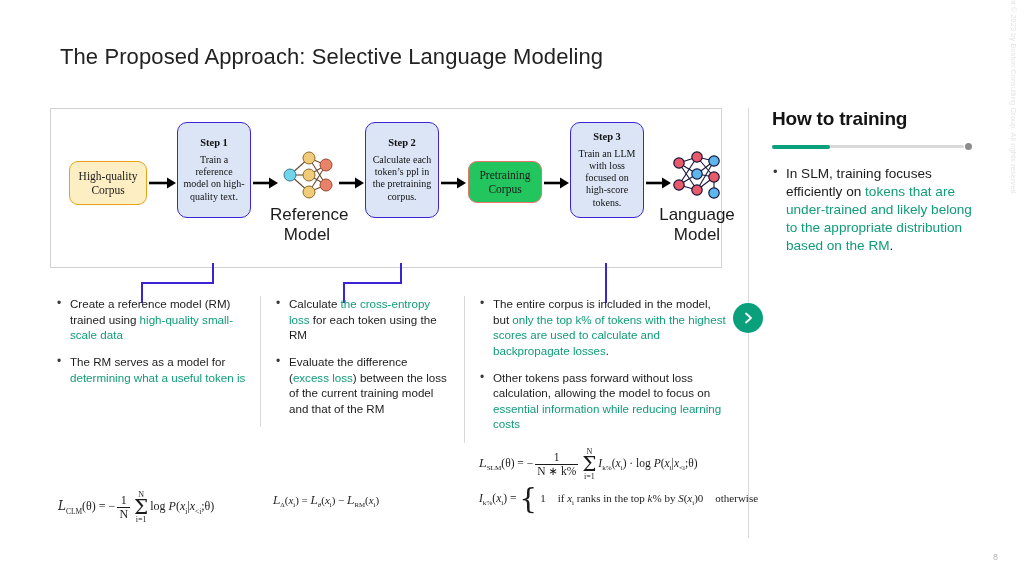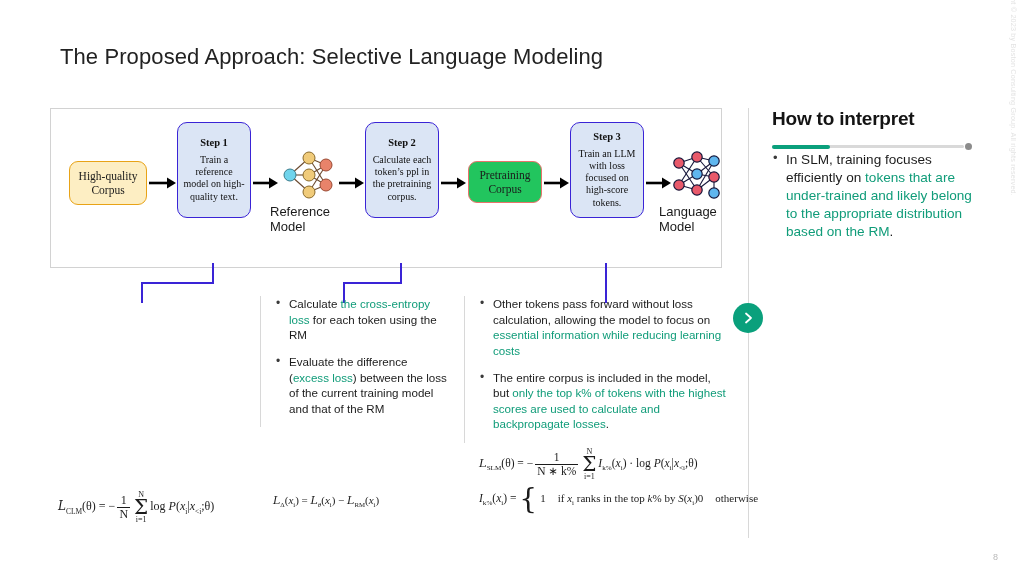--- a/index.html
+++ b/index.html
@@ -38,21 +38,21 @@
   .corpus-node.pink{border-color:#e8736b;background:#22c55e;}
 
   .step-node{
     border:1.6px solid #3a24d6;background:#dbe5f5;border-radius:10px;
     font-size:10px;line-height:1.22;color:#111;padding:5px 4px;
   }
   .step-node .step-title{font-weight:bold;font-size:10.5px;margin-bottom:4px;}
   .step-node .step-body{font-size:10px;}
 
   .net-label{
-    position:absolute;font-size:13px;line-height:1.15;
+    position:absolute;text-align:center;font-size:17px;line-height:1.15;
     font-family:"Liberation Sans",sans-serif;color:#1a1a1a;
   }
   .net-svg{position:absolute;}
 
   .arrow{position:absolute;}
 
   
   .connectors{position:absolute;left:0;top:155px;width:672px;height:40px;}
 
   
@@ -102,21 +102,21 @@
     background:#0aa07c;display:flex;align-items:center;justify-content:center;
   }
 
   
   .right-pane{position:absolute;left:772px;top:108px;width:200px;}
   .r-title{font-size:19px;font-weight:bold;color:#141414;letter-spacing:-.2px;}
   .progress{position:relative;margin-top:12px;width:200px;height:9px;}
   .progress .track{position:absolute;left:0;top:3px;width:192px;height:3px;background:#d9d9d9;border-radius:2px;}
   .progress .fill{position:absolute;left:0;top:3px;width:58px;height:3.5px;background:#0aa07c;border-radius:2px;}
   .progress .knob{position:absolute;right:0;top:1px;width:7px;height:7px;border-radius:50%;background:#8c8c8c;}
-  .r-list{}
+  .r-list{margin-top:14px;}
   .r-list ul{list-style:none;margin:0;padding:0;}
   .r-list li{position:relative;padding-left:14px;margin-bottom:12px;font-size:13.6px;line-height:1.32;color:#1c1c1c;}
   .r-list li:before{content:"\2022";position:absolute;left:1px;top:-2px;font-size:13px;color:#3a3a3a;}
 
   
   .copyright{
     position:absolute;right:6px;top:196px;
     font-size:7.2px;color:#e3e3e3;white-space:nowrap;
     transform:rotate(90deg);transform-origin:right top;
     letter-spacing:.2px;
@@ -251,60 +251,64 @@
       <g stroke="#3a24d6" stroke-width="2" fill="none">
         <path d="M163,0 L163,20 L92,20 L92,40"></path>
         <path d="M351,0 L351,20 L294,20 L294,40"></path>
         <path d="M556,0 L556,40"></path>
       </g>
     </svg>
 
     <div class="cols">
 
       <div class="col c1">
+        <ul class="bul">
+            <li><span>Create a reference model (RM) trained using </span><span class="hl">high-quality small-scale data</span></li>
+            <li><span>The RM serves as a model for </span><span class="hl">determining what a useful token is</span></li>
+          </ul>
         <div class="formula" style="left:2px;top:195px;font-size:12px;">
           <span class="cal">L</span><sub class="s">CLM</sub>(θ) = −<span class="f-frac"><span class="num">1</span><span class="den">N</span></span><span class="sig"><span class="top">N</span><span class="mid">Σ</span><span class="bot">i=1</span></span>log <i>P</i>(<i>x</i><sub class="s">i</sub>|<i>x</i><sub class="s">&lt;i</sub>;θ)
         </div>
       </div>
 
       <div class="col c2">
         <ul class="bul">
             <li><span>Calculate </span><span class="hl">the cross-entropy loss</span><span> for each token using the RM</span></li>
             <li><span>Evaluate the difference (</span><span class="hl">excess loss</span><span>) between the loss of the current training model and that of the RM</span></li>
           </ul>
         <div class="formula" style="left:12px;top:198px;font-size:11px;text-align:right;">
           <span class="cal">L</span><sub class="s">Δ</sub>(<i>x</i><sub class="s">i</sub>) = <span class="cal">L</span><sub class="s"><i>θ</i></sub>(<i>x</i><sub class="s">i</sub>) − <span class="cal">L</span><sub class="s">RM</sub>(<i>x</i><sub class="s">i</sub>)
         </div>
       </div>
 
       <div class="col c3">
         <ul class="bul">
+            <li><span>The entire corpus is included in the model, but </span><span class="hl">only the top k% of tokens with the highest scores are used to calculate and backpropagate losses</span><span>.</span></li>
             <li><span>Other tokens pass forward without loss calculation, allowing the model to focus on </span><span class="hl">essential information while reducing learning costs</span></li>
-            <li><span>The entire corpus is included in the model, but </span><span class="hl">only the top k% of tokens with the highest scores are used to calculate and backpropagate losses</span><span>.</span></li>
           </ul>
         <div class="formula" style="left:14px;top:152px;font-size:11.5px;">
           <span class="cal">L</span><sub class="s">SLM</sub>(θ) = −<span class="f-frac"><span class="num">1</span><span class="den">N ∗ k%</span></span><span class="sig"><span class="top">N</span><span class="mid">Σ</span><span class="bot">i=1</span></span><i>I</i><sub class="s">k%</sub>(<i>x</i><sub class="s">i</sub>) · log <i>P</i>(<i>x</i><sub class="s">i</sub>|<i>x</i><sub class="s">&lt;i</sub>;θ)
         </div>
         <div class="formula" style="left:14px;top:192px;font-size:11.5px;">
           <i>I</i><sub class="s">k%</sub>(<i>x</i><sub class="s">i</sub>) = <span class="brace">{</span><span class="cases"><span class="cs-row"><span class="cs-val">1</span>&nbsp;&nbsp;if <i>x</i><sub class="s">i</sub> ranks in the top <i>k</i>% by <i>S</i>(<i>x</i><sub class="s">i</sub>)</span><span class="cs-row"><span class="cs-val">0</span>&nbsp;&nbsp;otherwise</span></span>
         </div>
       </div>
 
     </div>
   </div>
 
   <div class="v-div"></div>
   <div class="chev-btn">
     <svg width="14" height="14" viewBox="0 0 14 14">
       <polyline points="5,2.5 10,7 5,11.5" fill="none" stroke="#ffffff" stroke-width="1.8" stroke-linecap="round" stroke-linejoin="round"></polyline>
     </svg>
   </div>
 
   <div class="right-pane">
-    <div class="r-title">How to interpret</div>
+    <div class="r-title">How to training</div>
     <div class="progress">
       <div class="track"></div>
       <div class="fill"></div>
       <div class="knob"></div>
     </div>
     <div class="r-list">
       <ul>
           <li><span>In SLM, training focuses efficiently on </span><span class="hl">tokens that are under-trained and likely belong to the appropriate distribution based on the RM</span><span>.</span></li>
         </ul>
     </div>

